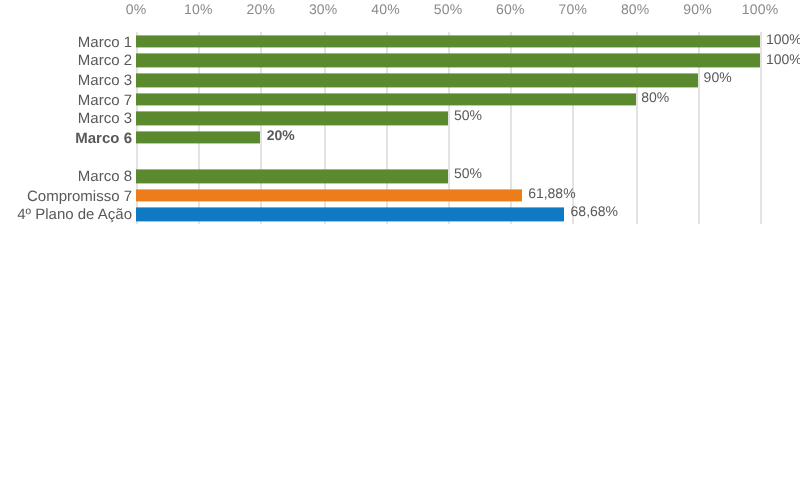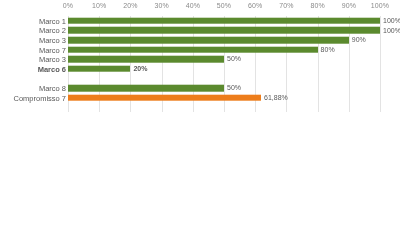--- a/index.html
+++ b/index.html
@@ -161,15 +161,22 @@
           <span class="bar-value" style="left: 156px; color: rgb(89, 89, 89);">50%</span>
         </div>
       </div>
       <div class="row" style="top: 76.8px; height: 9.6px;">
         <div class="cat-label" style="color: rgb(89, 89, 89);">Compromisso 7</div>
         <div class="bar-track">
           <div class="bar" style="width: 193.066px; background: rgb(237, 125, 27);"></div>
           <span class="bar-value" style="left: 193.066px; color: rgb(89, 89, 89);">61,88%</span>
         </div>
       </div>
+      <div class="row" style="top: 86.4px; height: 9.6px;">
+        <div class="cat-label" style="color: rgb(89, 89, 89);">4º Plano de Ação</div>
+        <div class="bar-track">
+          <div class="bar" style="width: 214.282px; background: rgb(16, 121, 196);"></div>
+          <span class="bar-value" style="left: 214.282px; color: rgb(89, 89, 89);">68,68%</span>
+        </div>
+      </div>
     </div>
 
 </div>
 
 </body></html>

